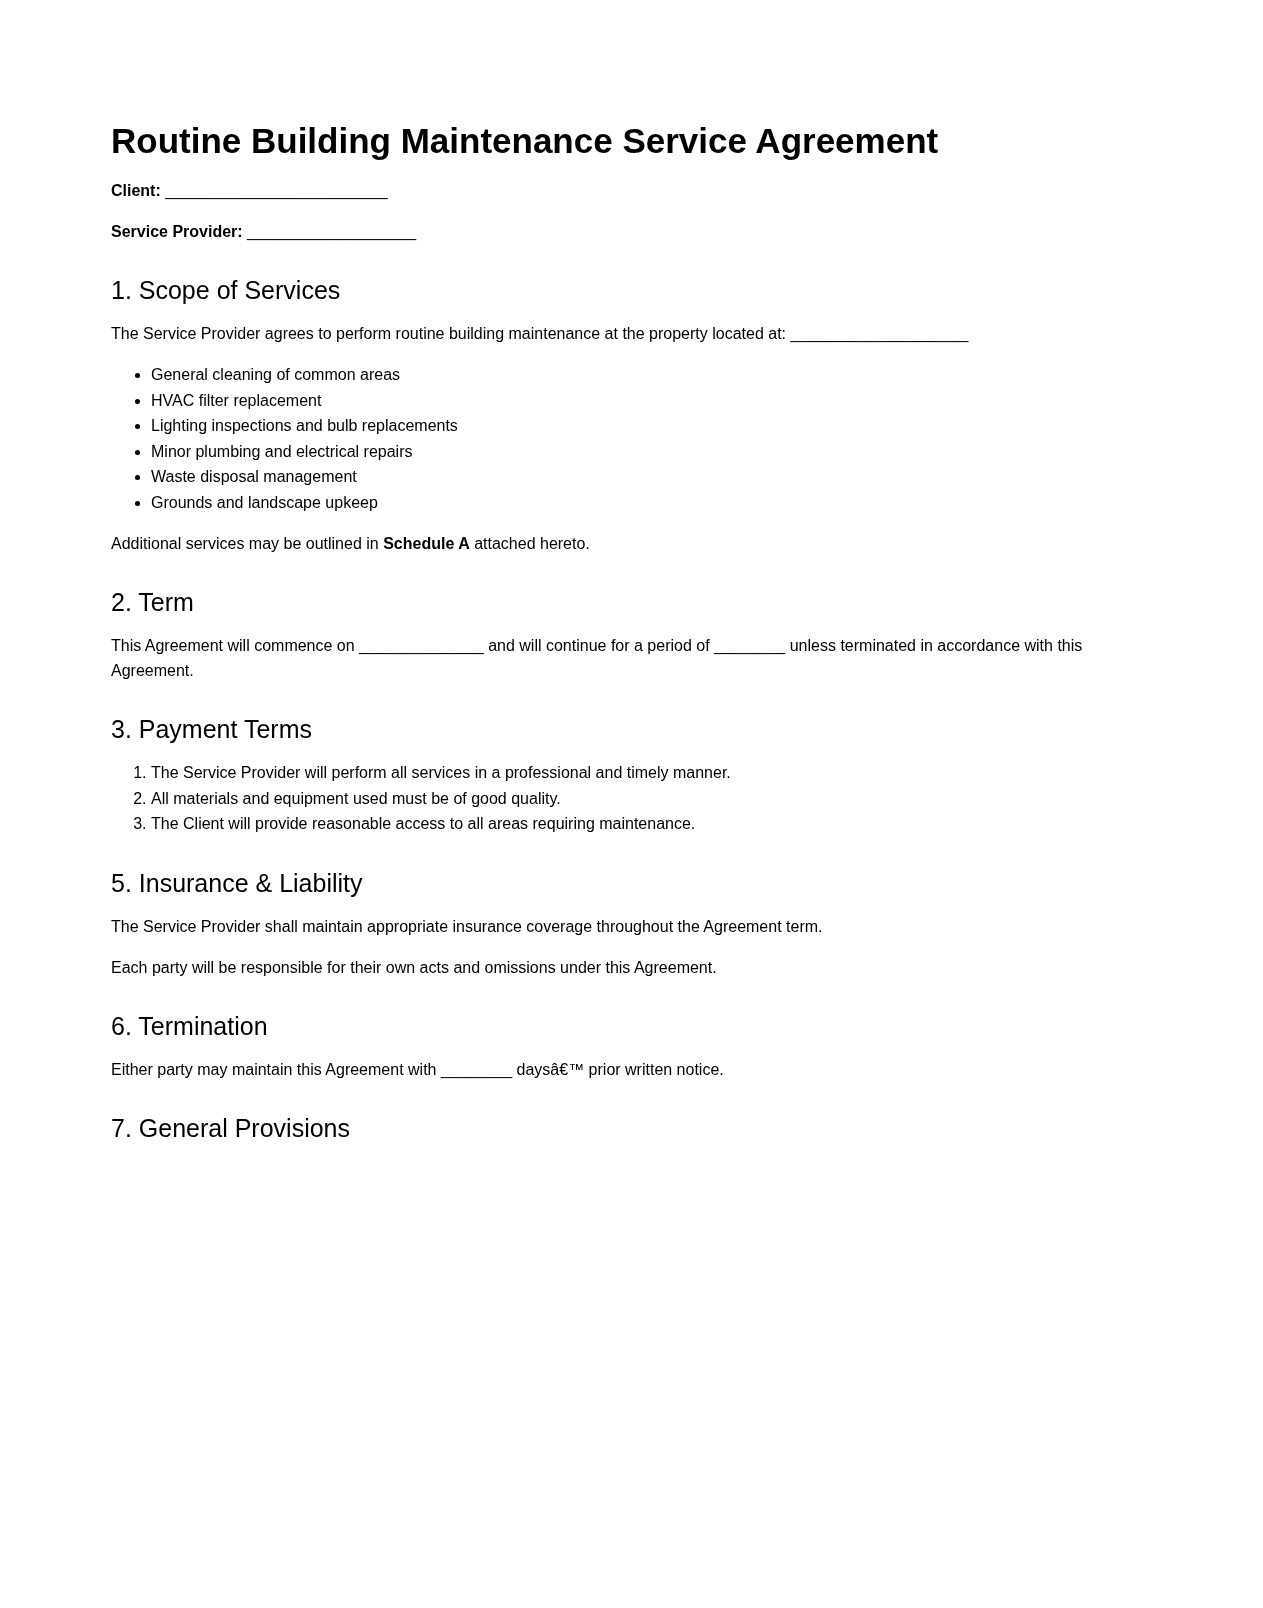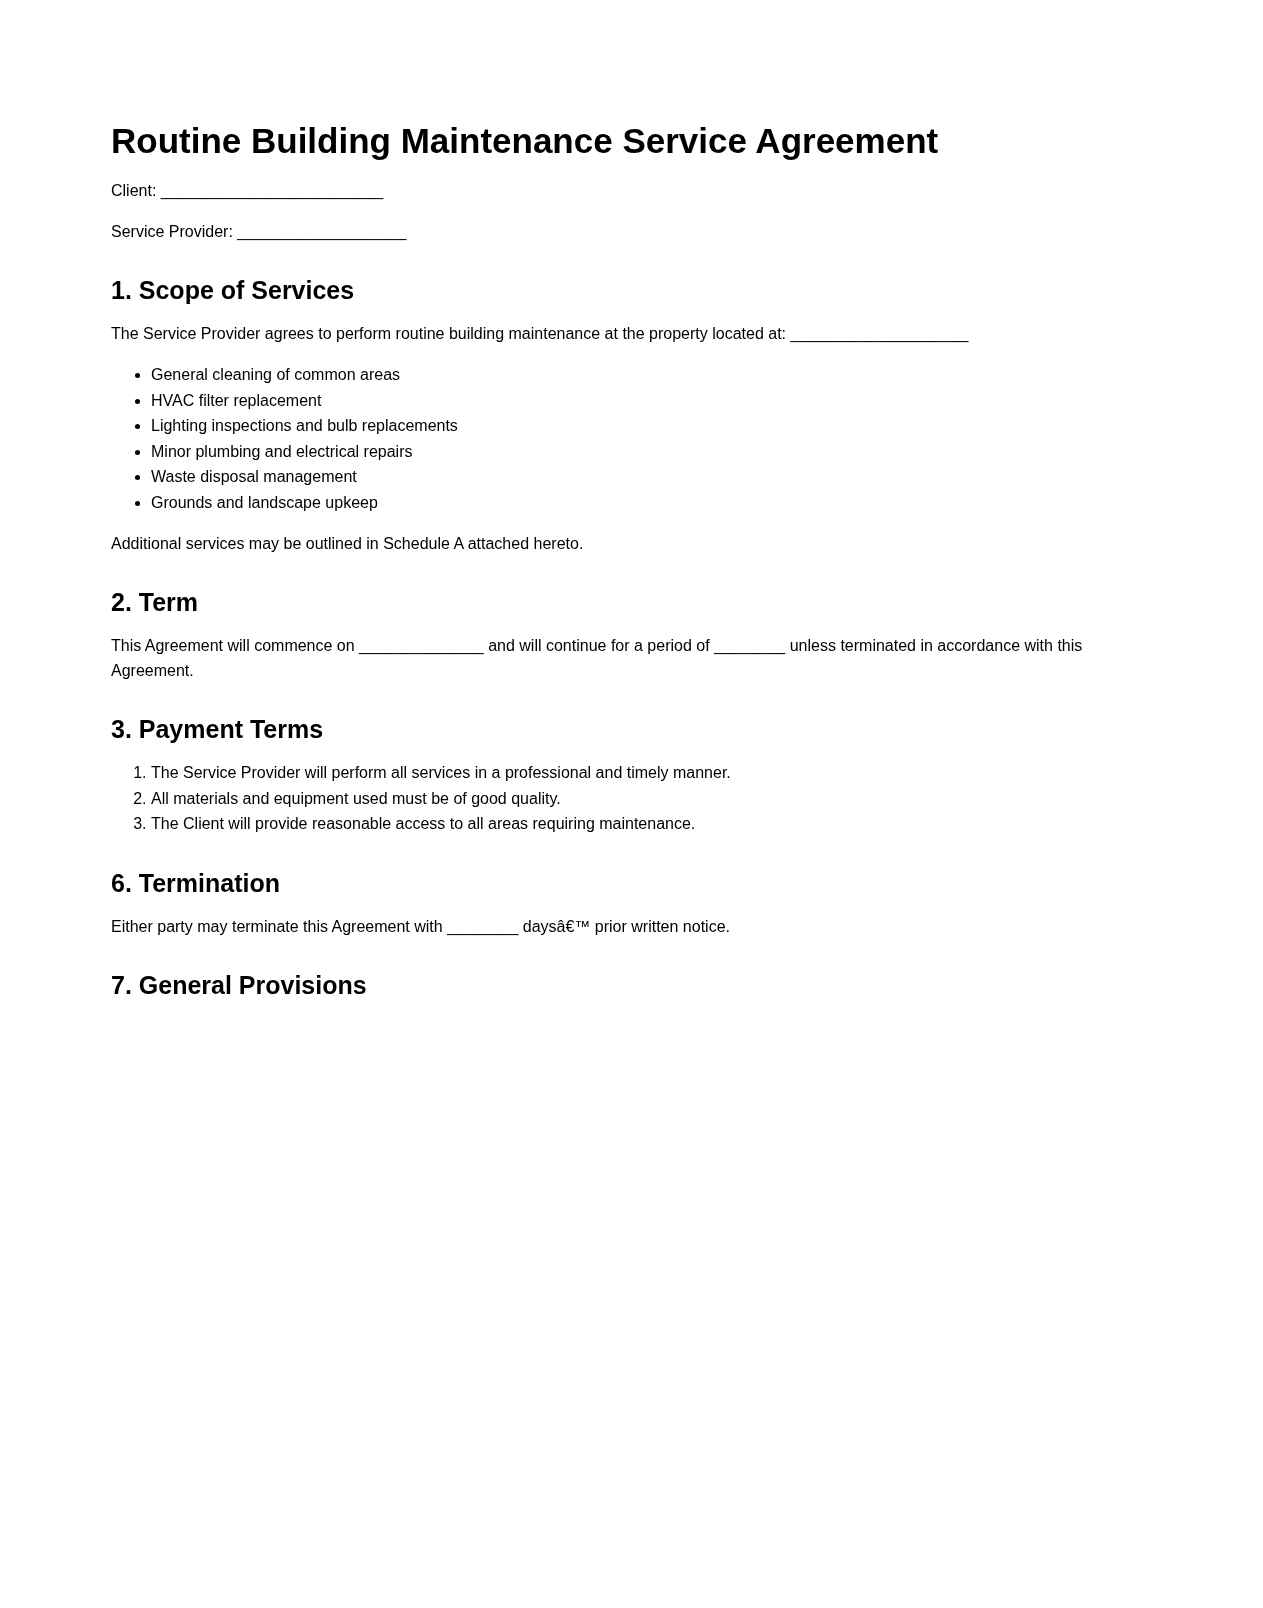--- a/index.html
+++ b/index.html
@@ -24,38 +24,38 @@
   }
   h1 {
     font-size: 35px;
     line-height: 40px;
     font-weight: bold;
     margin: 0 0 17px 0;
   }
   h2 {
     font-size: 25px;
     line-height: 30px;
-    font-weight: bold;
+    font-weight: normal;
     margin: 31px 0 14px 0;
   }
   p {
     font-size: 16px;
     line-height: 25px;
     margin: 16px 0;
   }
   ul, ol {
     font-size: 16px;
     line-height: 25px;
     margin: 16px 0;
     padding-left: 40px;
   }
   li {
     line-height: 25.5px;
   }
-  .b { font-weight: normal; }
+  .b { font-weight: bold; }
 </style>
 </head>
 <body>
 
 <div class="page">
 
   <h1>Routine Building Maintenance Service Agreement</h1>
 
 
   <p><span class="b">Client: </span><span>_________________________</span></p>
@@ -86,23 +86,28 @@
   </section>
 
   <section>
     <ol>
       <li>The Service Provider will perform all services in a professional and timely manner.</li>
       <li>All materials and equipment used must be of good quality.</li>
       <li>The Client will provide reasonable access to all areas requiring maintenance.</li>
     </ol>
   </section>
 
+  <section>
+    <h2>5. Insurance &amp; Liability</h2>
+    <p>The Service Provider shall maintain appropriate insurance coverage throughout the Agreement term.</p>
+    <p>Each party will be responsible for their own acts and omissions under this Agreement.</p>
+  </section>
 
   <section>
     <h2>6. Termination</h2>
-    <p><span>Either party may terminate this Agreement with </span><span>________</span><span> daysâ€™ prior written notice.</span></p>
+    <p><span>Either party may maintain this Agreement with </span><span>________</span><span> daysâ€™ prior written notice.</span></p>
   </section>
 
   <section>
     <h2>7. General Provisions</h2>
   </section>
 
 </div>
 
 </body></html>

